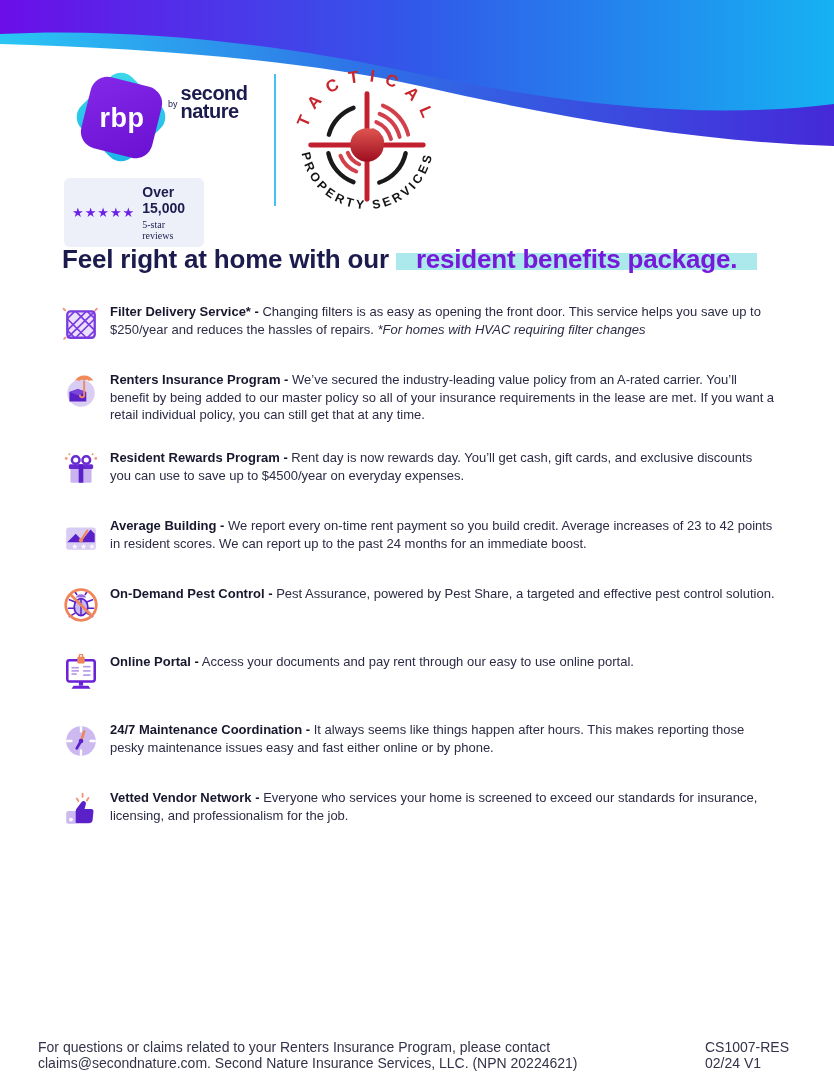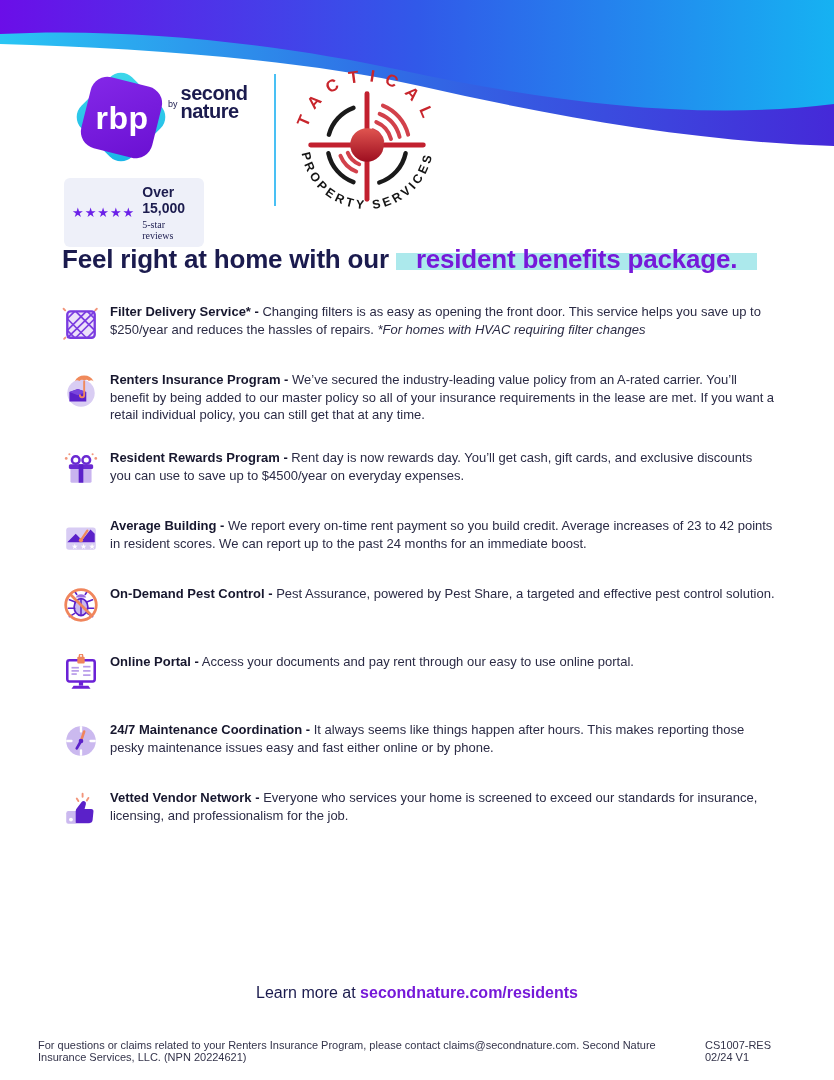--- a/index.html
+++ b/index.html
@@ -12,21 +12,21 @@
 
   
   .logo-row { position:relative; display:flex; align-items:flex-start; padding-left:62px; margin-top:-82px; height:158px; }
   .rbp-block { width:148px; }
   .rbp-badge { position:relative; width:96px; height:96px; margin-left:12px; }
   .rbp-teal { position:absolute; left:11px; top:11px; width:72px; height:72px; border-radius:16px;
               background:linear-gradient(135deg,#3fd9ea,#18b4e8); transform:rotate(45deg); }
   .rbp-purple { position:absolute; left:11px; top:11px; width:73px; height:73px; border-radius:17px;
               background:linear-gradient(145deg,#8428e8,#6a10d2); transform:rotate(14deg); }
   .rbp-text { position:absolute; left:0; top:0; width:96px; height:96px; display:flex; align-items:center; justify-content:center;
-              color:#fff; font-weight:bold; font-size:32px; letter-spacing:0.5px; }
+              color:#fff; font-weight:bold; font-size:27px; letter-spacing:0.5px; }
   .byline { position:absolute; left:168px; top:14px; display:flex;align-items:center; }
   .by { font-size:9px; color:#1b1b4e; margin:3px 3px 0 0; }
   .brand { font-weight:bold; color:#1b1b4e; font-size:20px; line-height:0.92; letter-spacing:-0.5px; }
   .reviews { margin:12px 0 0 2px; width:140px; background:#eef0f9; border-radius:6px; padding:6px 8px;
              display:flex; align-items:center; gap:7px; }
   .stars { color:#6b21e8; font-size:13px; letter-spacing:1px; white-space:nowrap; }
   .rev-l1 { font-size:14px; font-weight:bold; color:#1b1b4e; }
   .rev-l2 { font-size:10px; color:#1b1b4e; margin-top:3px;font-family:Liberation Serif, serif; }
   .divider { width:2px; height:132px; background:#49c0f4; margin:4px 12px 0 64px; }
   .tactical { margin-top:-6px; }
@@ -41,21 +41,21 @@
   .item { display:flex; margin-bottom:25px; }
   .icon-box { width:48px; flex:0 0 48px; padding-top:1px; }
   .item-text { font-size:13px; color:#2b2b45; line-height:1.36; width:666px; }
   .item-text .t { font-weight:bold; font-size:13px; color:#17172e; }
   .item-text em { font-style:italic; }
 
   
   .learn { position:absolute; left:0; top:984px; width:834px; text-align:center; font-size:16px; color:#1b1b4e; }
   .learn .lnk { font-weight:bold; color:#7619d9; cursor:pointer; }
   .fineprint { position:absolute; left:0; top:1039px; width:834px; padding:0 38px; display:flex;
-               justify-content:space-between; font-size:11px; color:#33334a; }
+               justify-content:space-between; font-size:14px; color:#33334a; }
 </style>
 </head>
 <body>
 
 <div class="page">
 
   <svg class="wave" viewBox="0 0 834 152" preserveAspectRatio="none">
     <defs>
       <linearGradient id="gBack" x1="0" y1="0" x2="1" y2="0">
         <stop offset="0" stop-color="#29c6f4"></stop>
@@ -268,23 +268,19 @@
             <path d="M14 8 l1.5 2.5 M19.5 3.5 v3 M25 7.5 l-1.5 2.5"></path>
           </g>
         </svg>
       </div>
       <p class="item-text"><span class="t">Vetted Vendor Network -</span> <span>Everyone who services your home is screened to exceed our standards for insurance, licensing, and professionalism for the job.</span></p>
     </div>
 
 
   </div>
 
-  <div class="learn">
-    <span>Learn more at</span>
-    <span class="lnk">secondnature.com/residents</span>
-  </div>
 
   <div class="fineprint">
     <span>For questions or claims related to your Renters Insurance Program, please contact claims@secondnature.com. Second Nature Insurance Services, LLC. (NPN 20224621)</span>
     <span>CS1007-RES 02/24 V1</span>
   </div>
 
 </div>
 
 </body></html>

